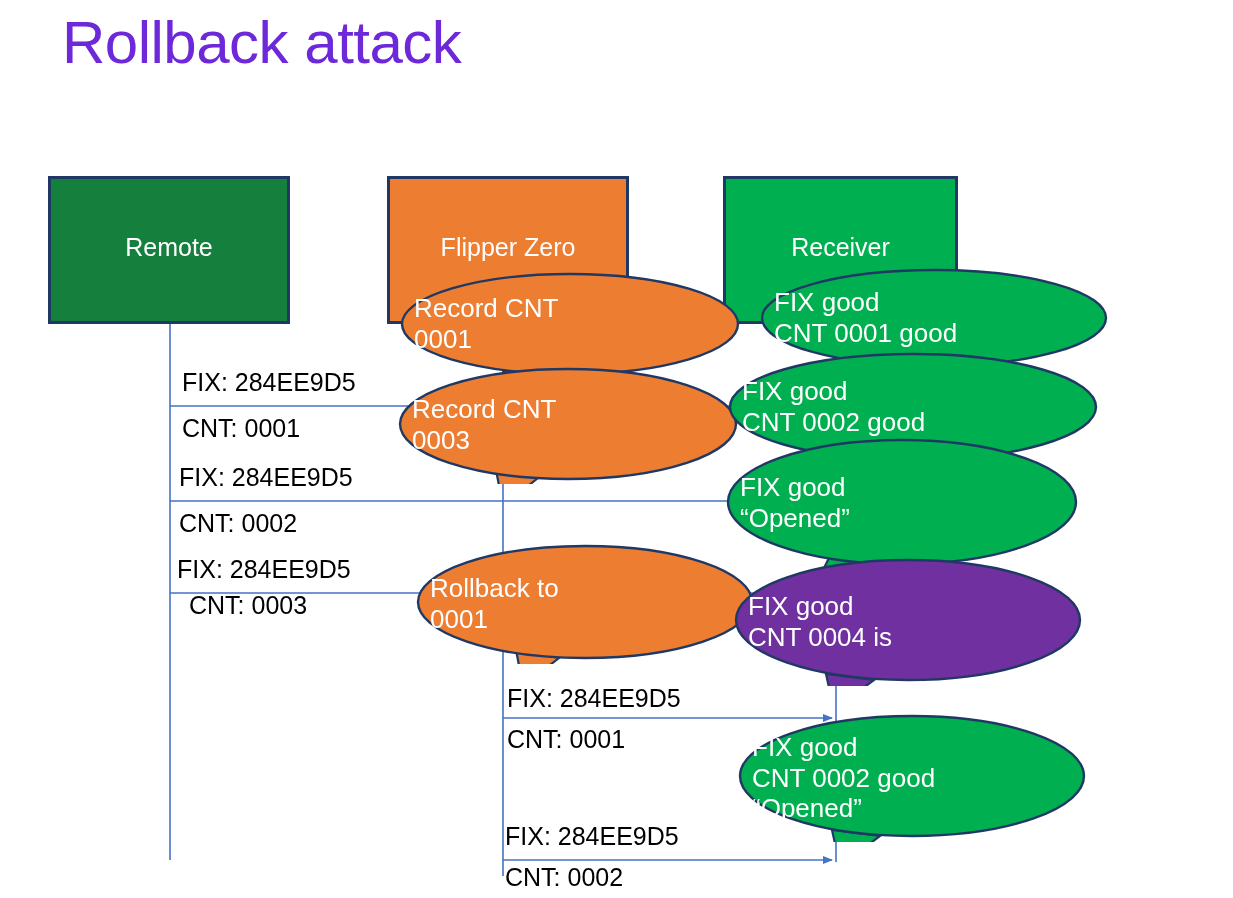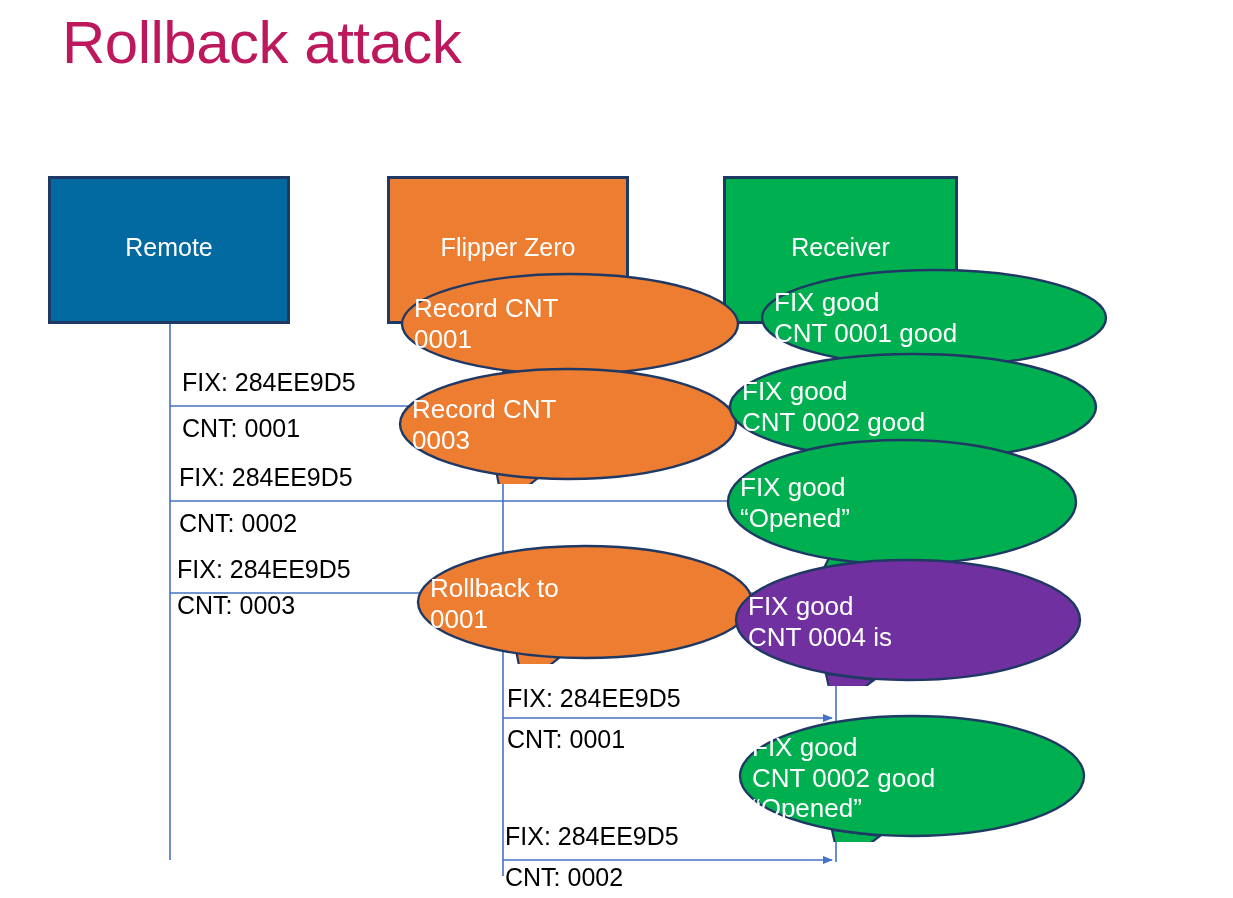--- a/index.html
+++ b/index.html
@@ -16,21 +16,21 @@
     height: 898px;
     background: #ffffff;
     overflow: hidden;
   }
   #title {
     position: absolute;
     left: 62px;
     top: 8px;
     font-size: 60px;
     font-weight: 400;
-    color: #be185d;
+    color: #6d28d9;
     letter-spacing: -0.5px;
     white-space: nowrap;
   }
   .svg-layer {
     position: absolute;
     left: 0;
     top: 0;
     width: 1233px;
     height: 898px;
   }
@@ -38,21 +38,21 @@
     position: absolute;
     border: 3px solid #1F3864;
     box-sizing: border-box;
     color: #ffffff;
     font-size: 25px;
     display: flex;
     align-items: center;
     justify-content: center;
     padding-bottom: 6px;
   }
-  #box-remote   { left: 48px;  top: 176px; width: 242px; height: 148px; background: #0369a1; }
+  #box-remote   { left: 48px;  top: 176px; width: 242px; height: 148px; background: #15803d; }
   #box-flipper  { left: 387px; top: 176px; width: 242px; height: 148px; background: #ED7D31; }
   #box-receiver { left: 723px; top: 176px; width: 235px; height: 148px; background: #00B050; }
 
   .msg-label {
     position: absolute;
     font-size: 25px;
     color: #000000;
     white-space: nowrap;
   }
 
@@ -118,21 +118,21 @@
     <span>Flipper Zero</span>
   </div>
 
   <div class="msg-label" style="left:182px; top:368px;">FIX: 284EE9D5</div>
   <div class="msg-label" style="left:182px; top:414px;">CNT: 0001</div>
 
   <div class="msg-label" style="left:179px; top:463px;">FIX: 284EE9D5</div>
   <div class="msg-label" style="left:179px; top:509px;">CNT: 0002</div>
 
   <div class="msg-label" style="left:177px; top:555px;">FIX: 284EE9D5</div>
-  <div class="msg-label" style="left:177px; top:591px;">CNT: 0003</div>
+  <div class="msg-label" style="left:189px; top:591px;">CNT: 0003</div>
 
   <div class="msg-label" style="left:507px; top:684px;">FIX: 284EE9D5</div>
   <div class="msg-label" style="left:507px; top:725px;">CNT: 0001</div>
 
   <div class="msg-label" style="left:505px; top:822px;">FIX: 284EE9D5</div>
   <div class="msg-label" style="left:505px; top:863px;">CNT: 0002</div>
 
   <div class="callout" style="left:400px; top:272px; width:340px; height:104px;">
     <svg class="body" viewBox="0 0 340 104" preserveAspectRatio="none">
       <path d="M104,99 L90,120 L133,103 Z" fill="#ED7D31" stroke="#1F3864" stroke-width="2.2"></path>

